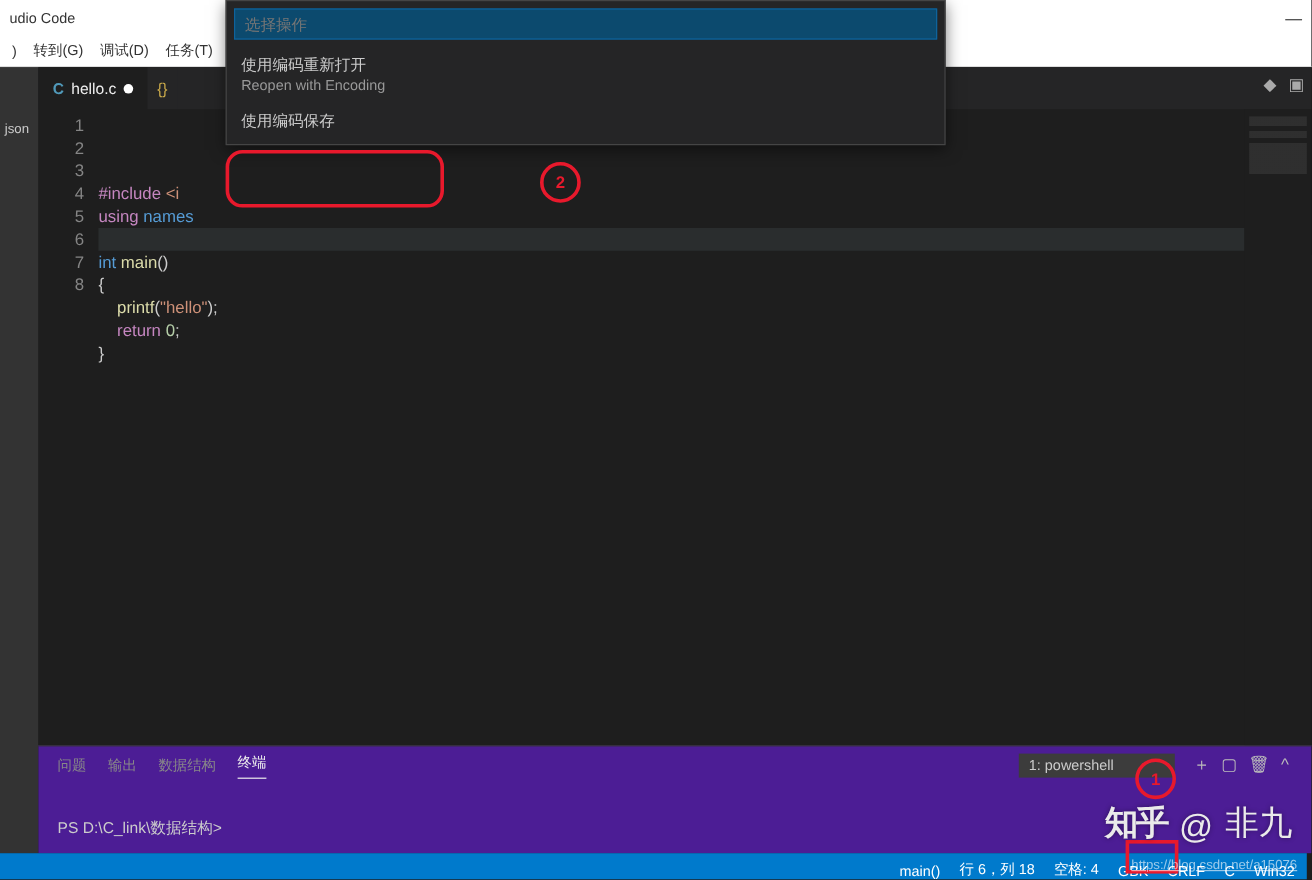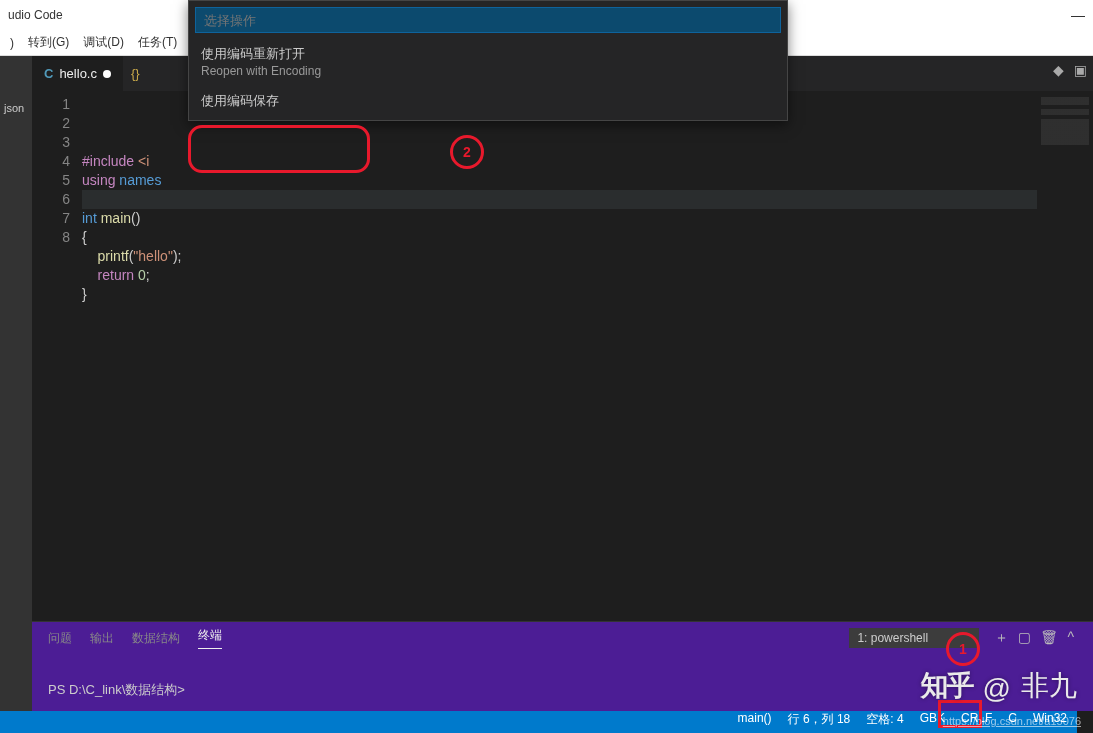--- a/index.html
+++ b/index.html
@@ -46,21 +46,21 @@
 .annot-rect.rb { left:938px; top:700px; width:44px; height:28px; }
 .panel { height:90px; background:#4c1d95; border-top:1px solid #333; display:flex; flex-direction:column; }
 .panel-tabs { height:32px; display:flex; align-items:center; padding:0 16px; gap:18px; font-size:12px; color:#888; }
 .panel-tabs span { cursor:pointer; }
 .panel-tabs .active { color:#eee; border-bottom:1px solid #eee; padding-bottom:4px; }
 .panel-tabs .spacer { flex:1; }
 .panel-right { display:flex; align-items:center; gap:12px; color:#bbb; font-size:12px; }
 .panel-select { background:#3c3c3c; border:none; color:#ccc; font-size:12px; padding:3px 8px; min-width:130px; }
 .panel-icons span { cursor:pointer; padding:0 3px; font-size:14px; }
 .terminal-body { flex:1; padding:4px 16px; font-family:Consolas,monospace; font-size:13px; color:#ccc;margin-top:23px; }
-.statusbar { height:22px; background:#007acc; color:#fff; display:flex; align-items:flex-start; font-size:12px; padding:0 10px; gap:16px; position:absolute; bottom:0; left:0; right:16px; }
+.statusbar { height:22px; background:#007acc; color:#fff; display:flex; align-items:flex-end; font-size:12px; padding:0 10px; gap:16px; position:absolute; bottom:0; left:0; right:4px; }
 .statusbar .spacer { flex:1; }
 .statusbar span { cursor:pointer; }
 .watermark { position:absolute; right:16px; bottom:28px; color:#eaeaea; font-size:28px; font-weight:300; z-index:70; display:flex; align-items:flex-end; gap:10px; text-shadow:0 0 4px rgba(0,0,0,.4); }
 .zhihu-icon { font-family:"Microsoft YaHei"; font-weight:bold; letter-spacing:-2px; }
 .watermark-url { position:absolute; right:12px; bottom:6px; font-size:11px; color:rgba(255,255,255,.6); z-index:71;text-decoration:underline; }
 </style>
 </head>
 <body>
 
 <div class="titlebar">

